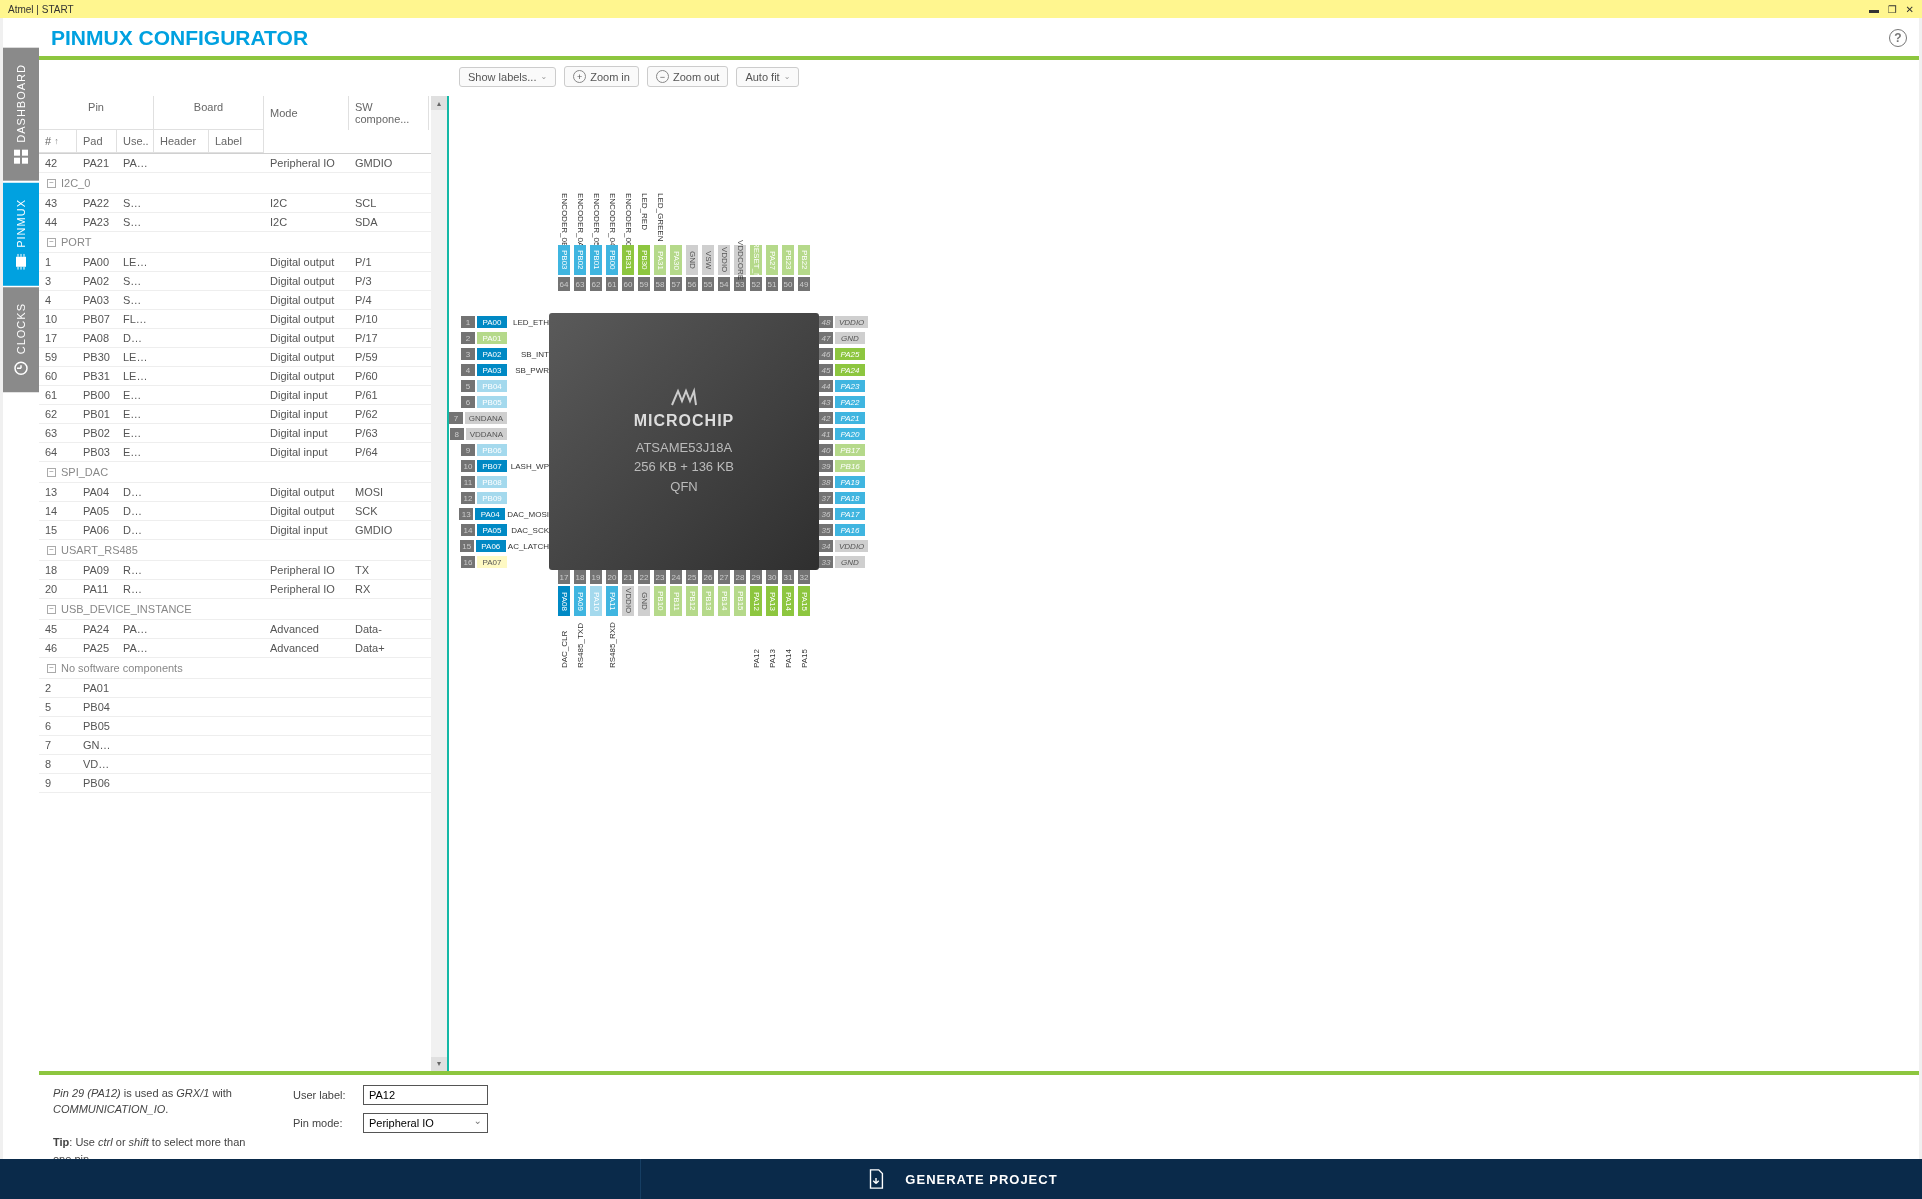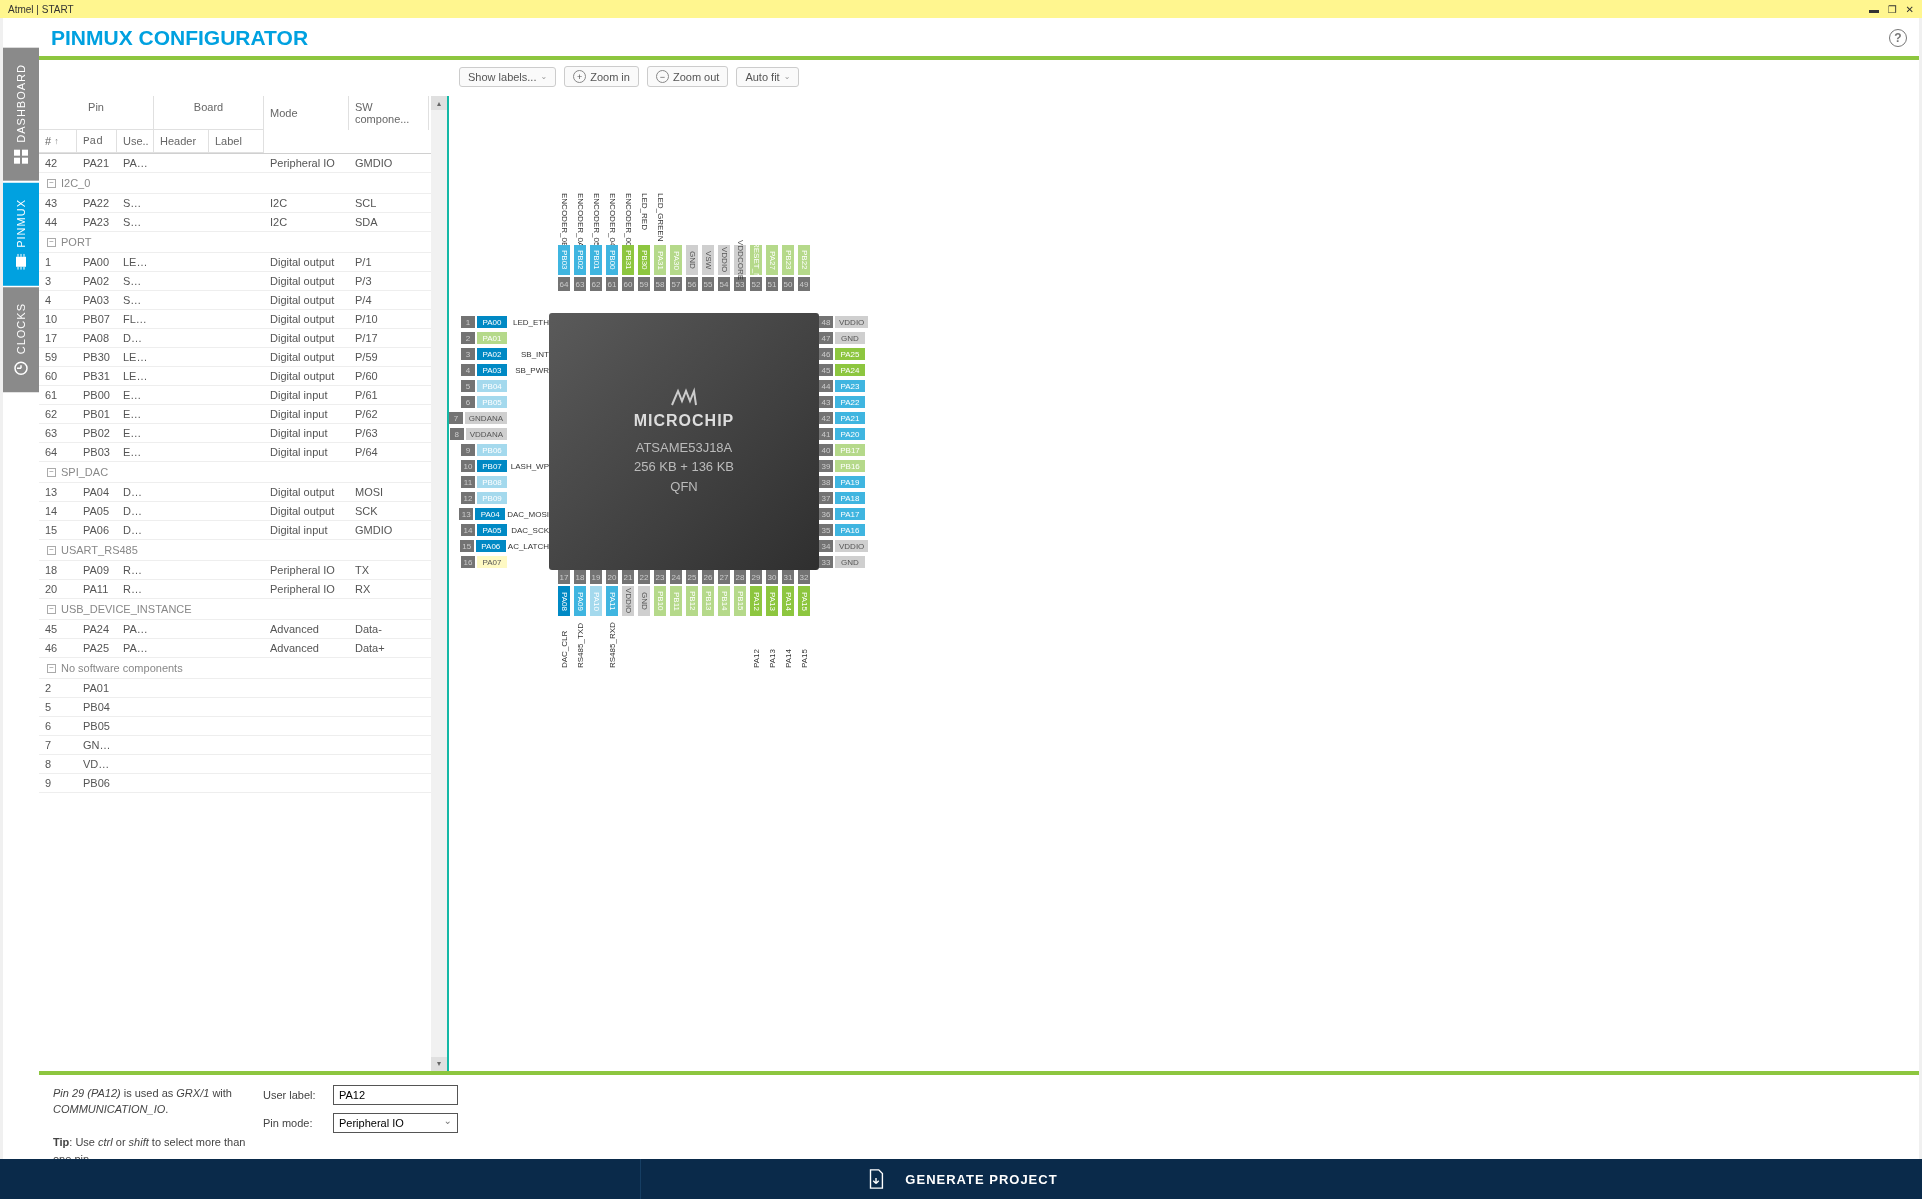--- a/index.html
+++ b/index.html
@@ -25,21 +25,21 @@
 .content { display: flex; flex: 1; overflow: hidden; }
 
 
 .table-panel { width: 410px; border-right: 2px solid #14b8a6; display: flex; flex-direction: column; font-size: 11px; color: #555; position: relative; margin-top: 36px; }
 .thead { display: flex; flex-direction: column; border-bottom: 1px solid #d0d0d0; }
 .thead-row { display: flex; }
 .thead-row .th { border-right: 1px solid #e0e0e0; border-bottom: 1px solid #e0e0e0; padding: 5px 6px; color: #666; background: #fff; }
 .th.pin-group { width: 115px; text-align: center; }
 .th.board-group { width: 110px; text-align: center; }
 .th.num { width: 38px; display:flex; align-items:center; gap:3px;}
-.th.pad { width: 40px; font-family: Liberation Mono, monospace; }
+.th.pad { width: 40px; }
 .th.use { width: 37px; }
 .th.header { width: 55px; }
 .th.label { width: 55px; }
 .th.mode { width: 85px; display:flex;align-items:center;}
 .th.sw { width: 80px; display:flex;align-items:center;}
 .sort-arrow { font-size: 9px; color: #888; }
 
 .tbody { flex: 1; overflow-y: auto; position: relative; }
 .row { display: flex; border-bottom: 1px solid #eee; padding: 3px 0; align-items: center; min-height: 18px; }
 .row .c { padding: 0 6px; overflow: hidden; white-space: nowrap; text-overflow: ellipsis; }
@@ -81,21 +81,21 @@
 .pin-strip.top, .pin-strip.bottom { flex-direction: row; }
 .pin-col { display: flex; flex-direction: column; align-items: center; width: 16px; font-size: 8px; gap:2px;}
 .pin-col .pinbox { writing-mode: horizontal-tb; width: 12px; min-width:12px; height: 30px; padding:0; }
 .pin-col .pin-num { width:12px; height:14px;}
 .vlabel { writing-mode: vertical-rl; font-size: 8px; color: #333; height: 50px; display:flex; align-items:center;}
 .vlabel.bot { transform: rotate(180deg); writing-mode: vertical-rl; }
 
 .c-blue{background:#3fb5e0;} .c-dblue{background:#0089c4;} .c-green{background:#8dc63f;} .c-lgreen{background:#b5d98a;} .c-lblue{background:#a4d9ed;} .c-gray{background:#cfcfcf;color:#555;} .c-vlblue{background:#fef9c3;color:#555;}
 
 
-.detail-bar { border-top: 4px solid #8dc63f; padding: 10px 14px; display: flex; font-size: 11px; color: #444; background:#fff; min-height:95px;}
+.detail-bar { border-top: 4px solid #8dc63f; padding: 10px 14px; display: flex; gap: 30px; font-size: 11px; color: #444; background:#fff; min-height:95px;}
 .detail-left { width: 210px; line-height: 1.5; }
 .detail-left em { font-style: italic; }
 .detail-left b { font-weight: 600; }
 .detail-right { display: flex; flex-direction: column; gap: 8px; }
 .form-row { display: flex; align-items: center; gap: 10px; }
 .form-row label { width: 60px; }
 .form-row input, .form-row select { width: 125px; border: 1px solid #555; padding: 3px 5px; font-size: 11px; }
 .form-row .select-wrap { position:relative; width:125px;}
 .form-row .select-wrap::after { content:"⌄"; position:absolute; right:6px; top:2px; font-size:10px; color:#777; pointer-events:none;}
 
@@ -564,21 +564,21 @@
                 <span class="pin-label r">AC_LATCH</span>
                 <span class="pinbox c-dblue">PA06</span>
                 <span class="pin-num">15</span>
               </div>
               <div class="pin-row rev">
                 <span class="pin-label r"></span>
                 <span class="pinbox c-vlblue">PA07</span>
                 <span class="pin-num">16</span>
               </div>
             </div>
-          <div class="pin-strip right" id="pins-right" style="top:221px; left:370px;">
+          <div class="pin-strip right" id="pins-right" style="top:221px; left:370px;font-style:italic;">
               <div class="pin-row">
                 <span class="pin-num">48</span>
                 <span class="pinbox c-gray">VDDIO</span>
                 <span class="pin-label "></span>
               </div>
               <div class="pin-row">
                 <span class="pin-num">47</span>
                 <span class="pinbox c-gray">GND</span>
                 <span class="pin-label "></span>
               </div>

